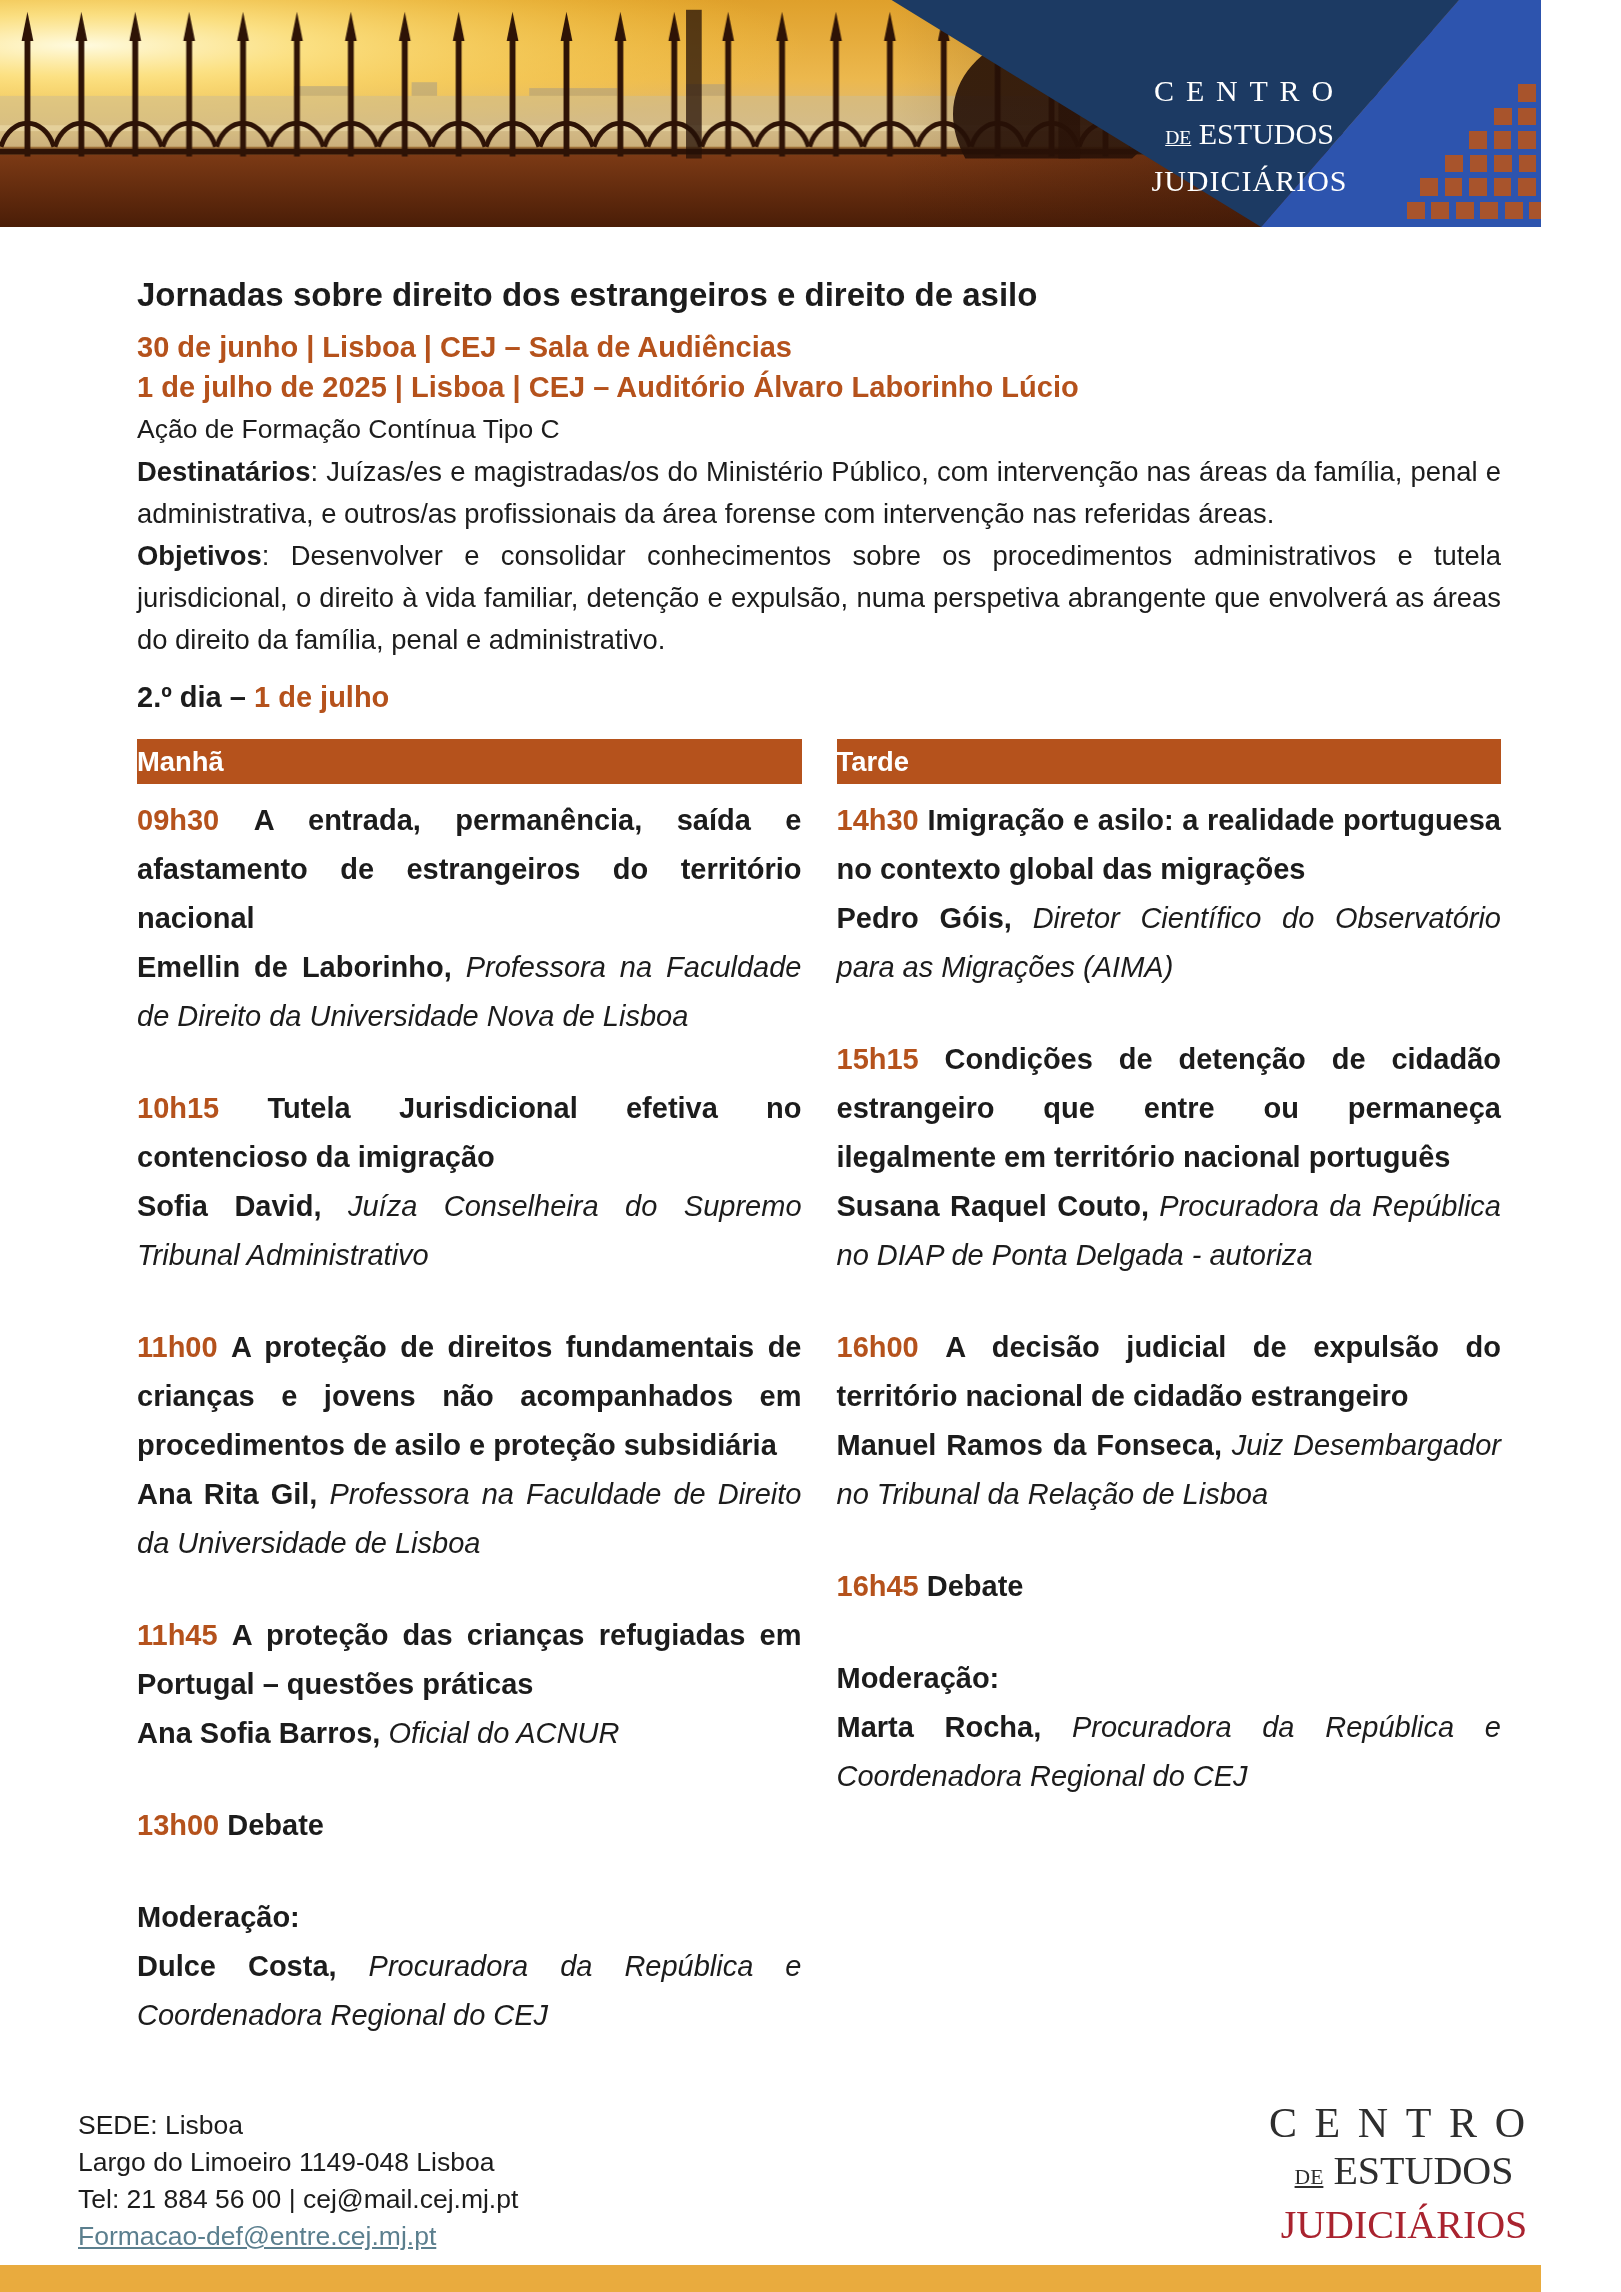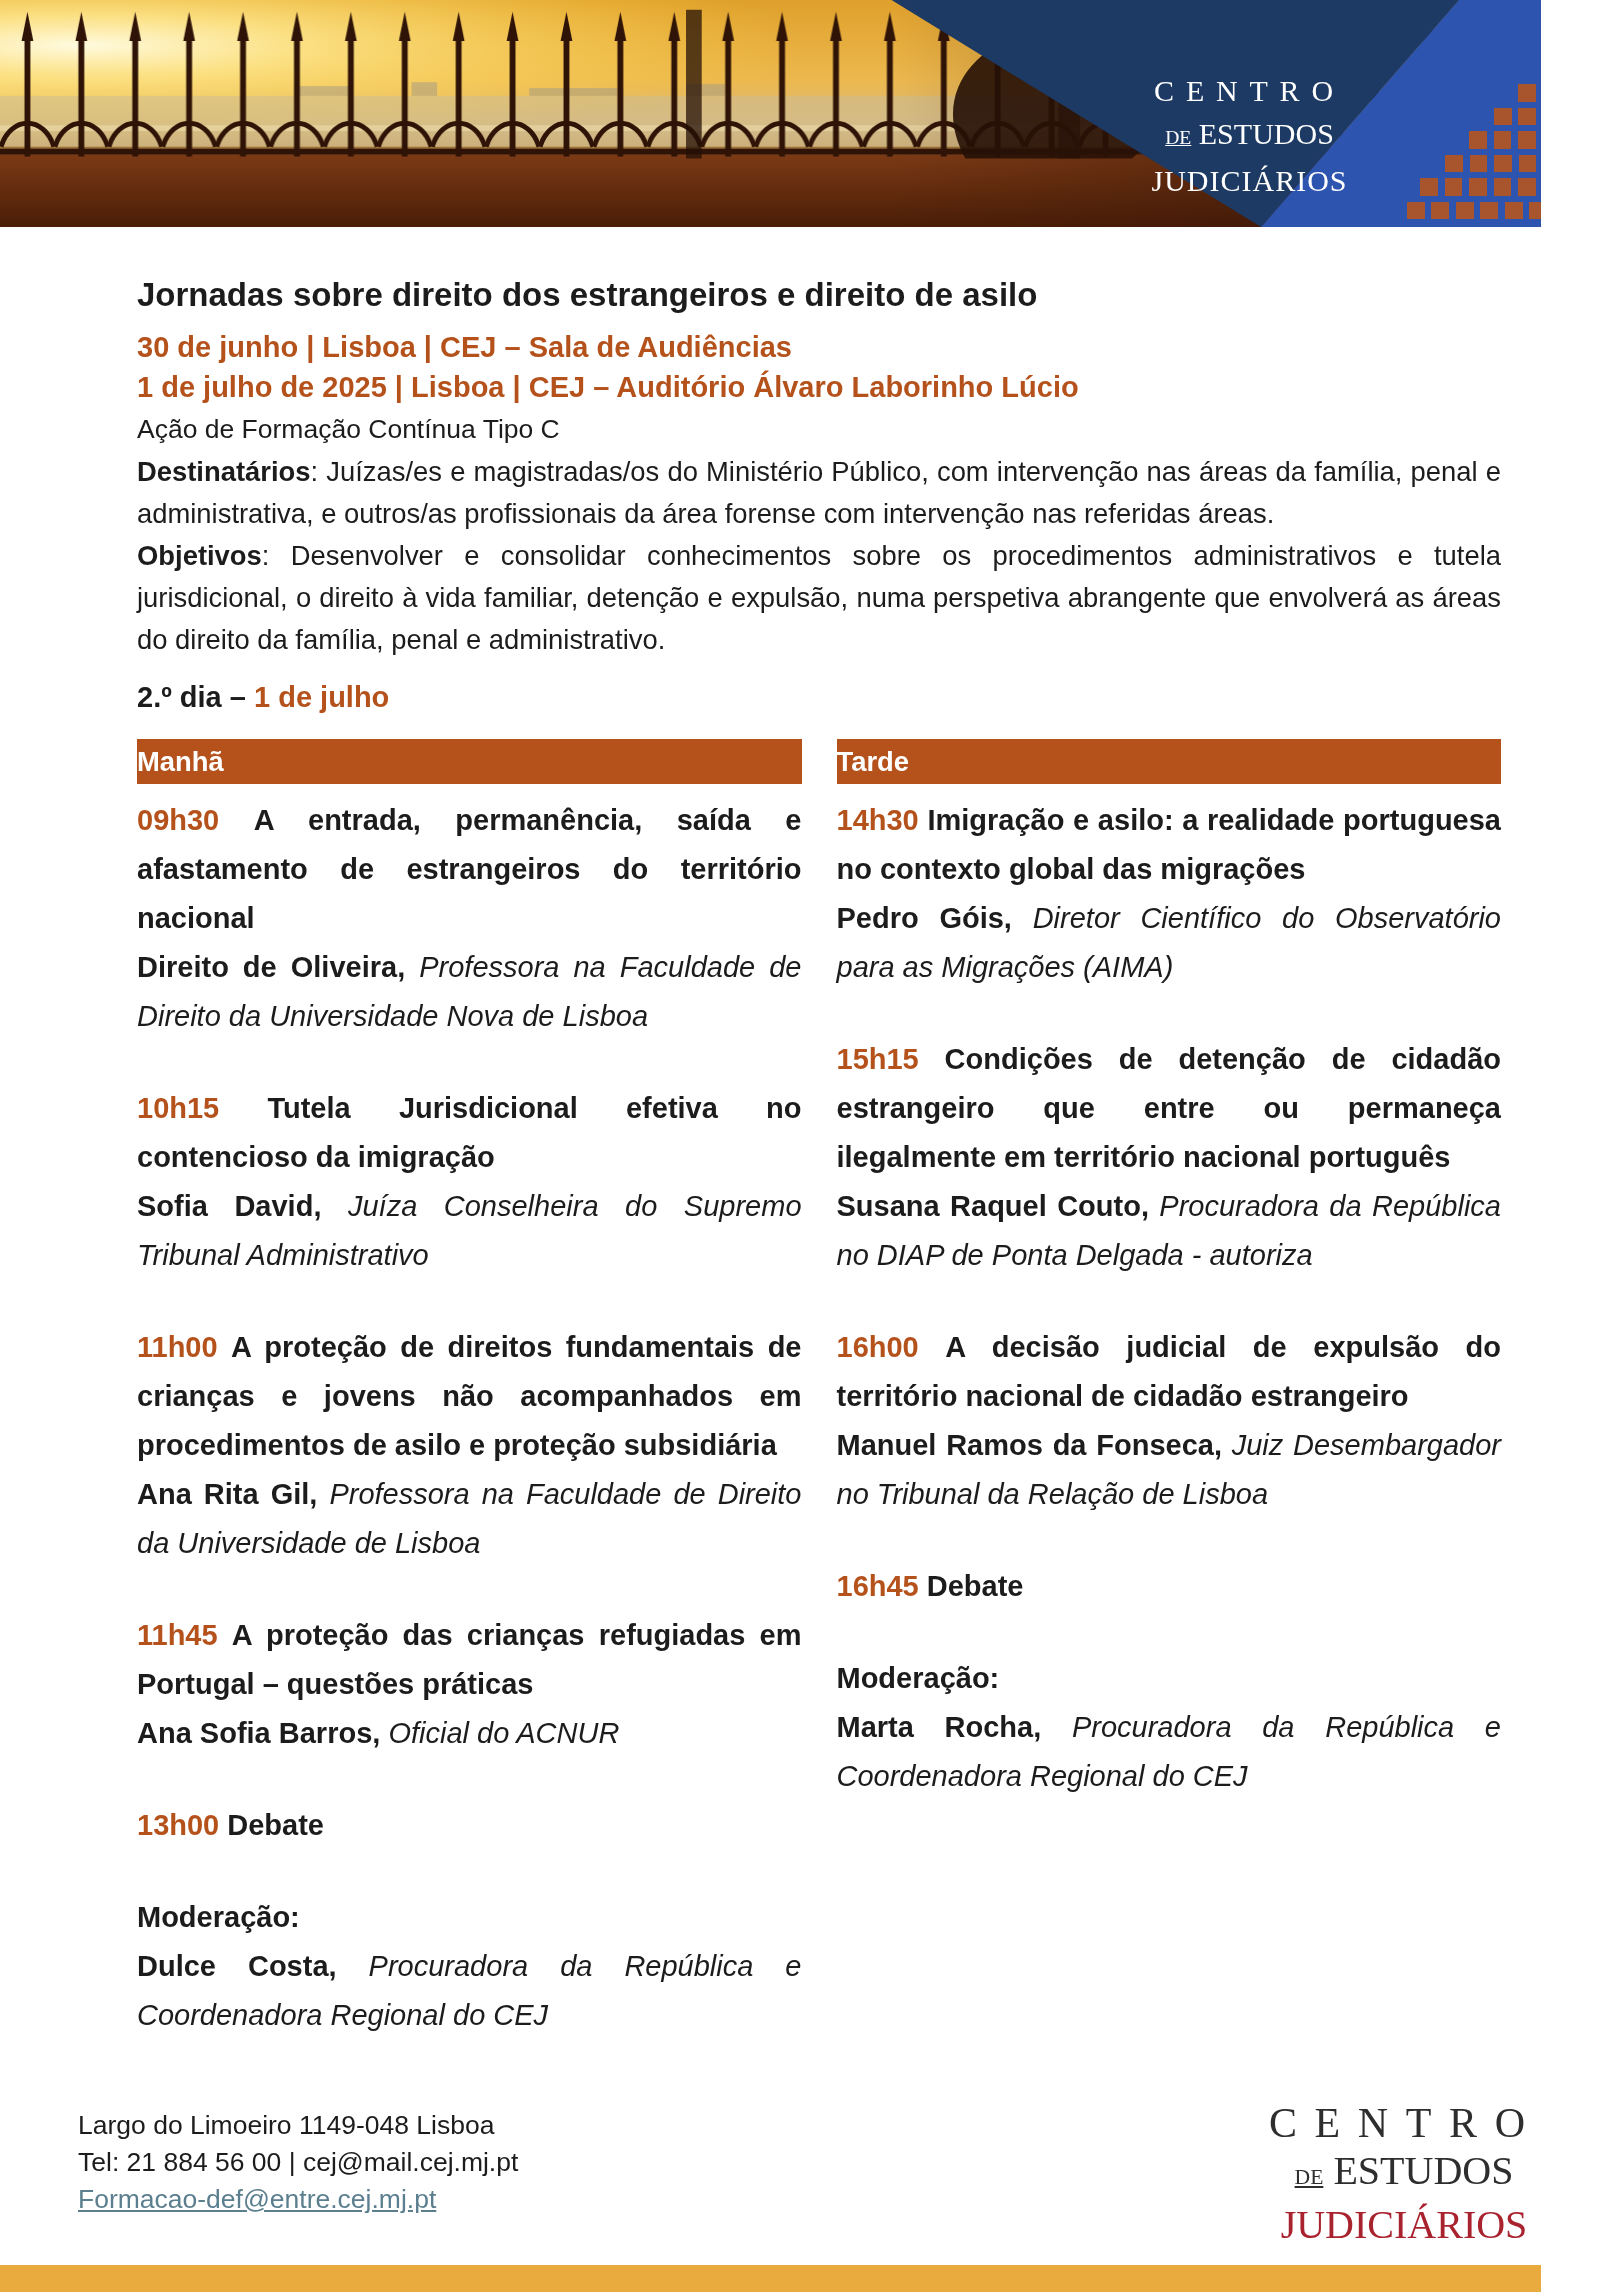--- a/index.html
+++ b/index.html
@@ -147,21 +147,21 @@
     <p class="intro"><b>Objetivos</b><span>: Desenvolver e consolidar conhecimentos sobre os procedimentos administrativos e tutela jurisdicional, o direito à vida familiar, detenção e expulsão, numa perspetiva abrangente que envolverá as áreas do direito da família, penal e administrativo.</span></p>
 
     <div class="day"><span>2.º dia – </span><span class="date">1 de julho</span></div>
 
     <div class="columns">
   <section class="col">
     <div class="col-header"><span>Manhã</span></div>
     <div>
   <div class="item">
     <p class="ititle"><b class="time">09h30</b><b class="title">&nbsp;A entrada, permanência, saída e afastamento de estrangeiros do território nacional</b></p>
-    <p class="speaker"><b class="name">Direito de Oliveira, </b><i class="role">Professora na Faculdade de Direito da Universidade Nova de Lisboa</i></p>
+    <p class="speaker"><b class="name">Emellin de Laborinho, </b><i class="role">Professora na Faculdade de Direito da Universidade Nova de Lisboa</i></p>
   </div>
 
   <div class="item">
     <p class="ititle"><b class="time">10h15</b><b class="title">&nbsp;Tutela Jurisdicional efetiva no contencioso da imigração</b></p>
     <p class="speaker"><b class="name">Sofia David, </b><i class="role">Juíza Conselheira do Supremo Tribunal Administrativo</i></p>
   </div>
 
   <div class="item">
     <p class="ititle"><b class="time">11h00</b><b class="title">&nbsp;A proteção de direitos fundamentais de crianças e jovens não acompanhados em procedimentos de asilo e proteção subsidiária</b></p>
     <p class="speaker"><b class="name">Ana Rita Gil, </b><i class="role">Professora na Faculdade de Direito da Universidade de Lisboa</i></p>
@@ -209,20 +209,21 @@
     <div class="item moderation">
       <p class="mod-label">Moderação:</p>
       <p class="speaker"><b class="name">Marta Rocha, </b><i class="role">Procuradora da República e Coordenadora Regional do CEJ</i></p>
     </div>
   </section>
 </div>
   </main>
 
   <footer>
     <div class="footer-text">
+      <div>SEDE: Lisboa</div>
       <div>Largo do Limoeiro 1149-048 Lisboa</div>
       <div>Tel: 21 884 56 00 | cej@mail.cej.mj.pt</div>
       <a href="#">Formacao-def@entre.cej.mj.pt</a>
     </div>
 
     <div class="logo logo-bottom">
       <div class="l1">CENTRO</div>
       <div class="l2"><span class="de">DE</span> <span>ESTUDOS</span></div>
       <div class="l3">JUDICIÁRIOS</div>
     </div>

